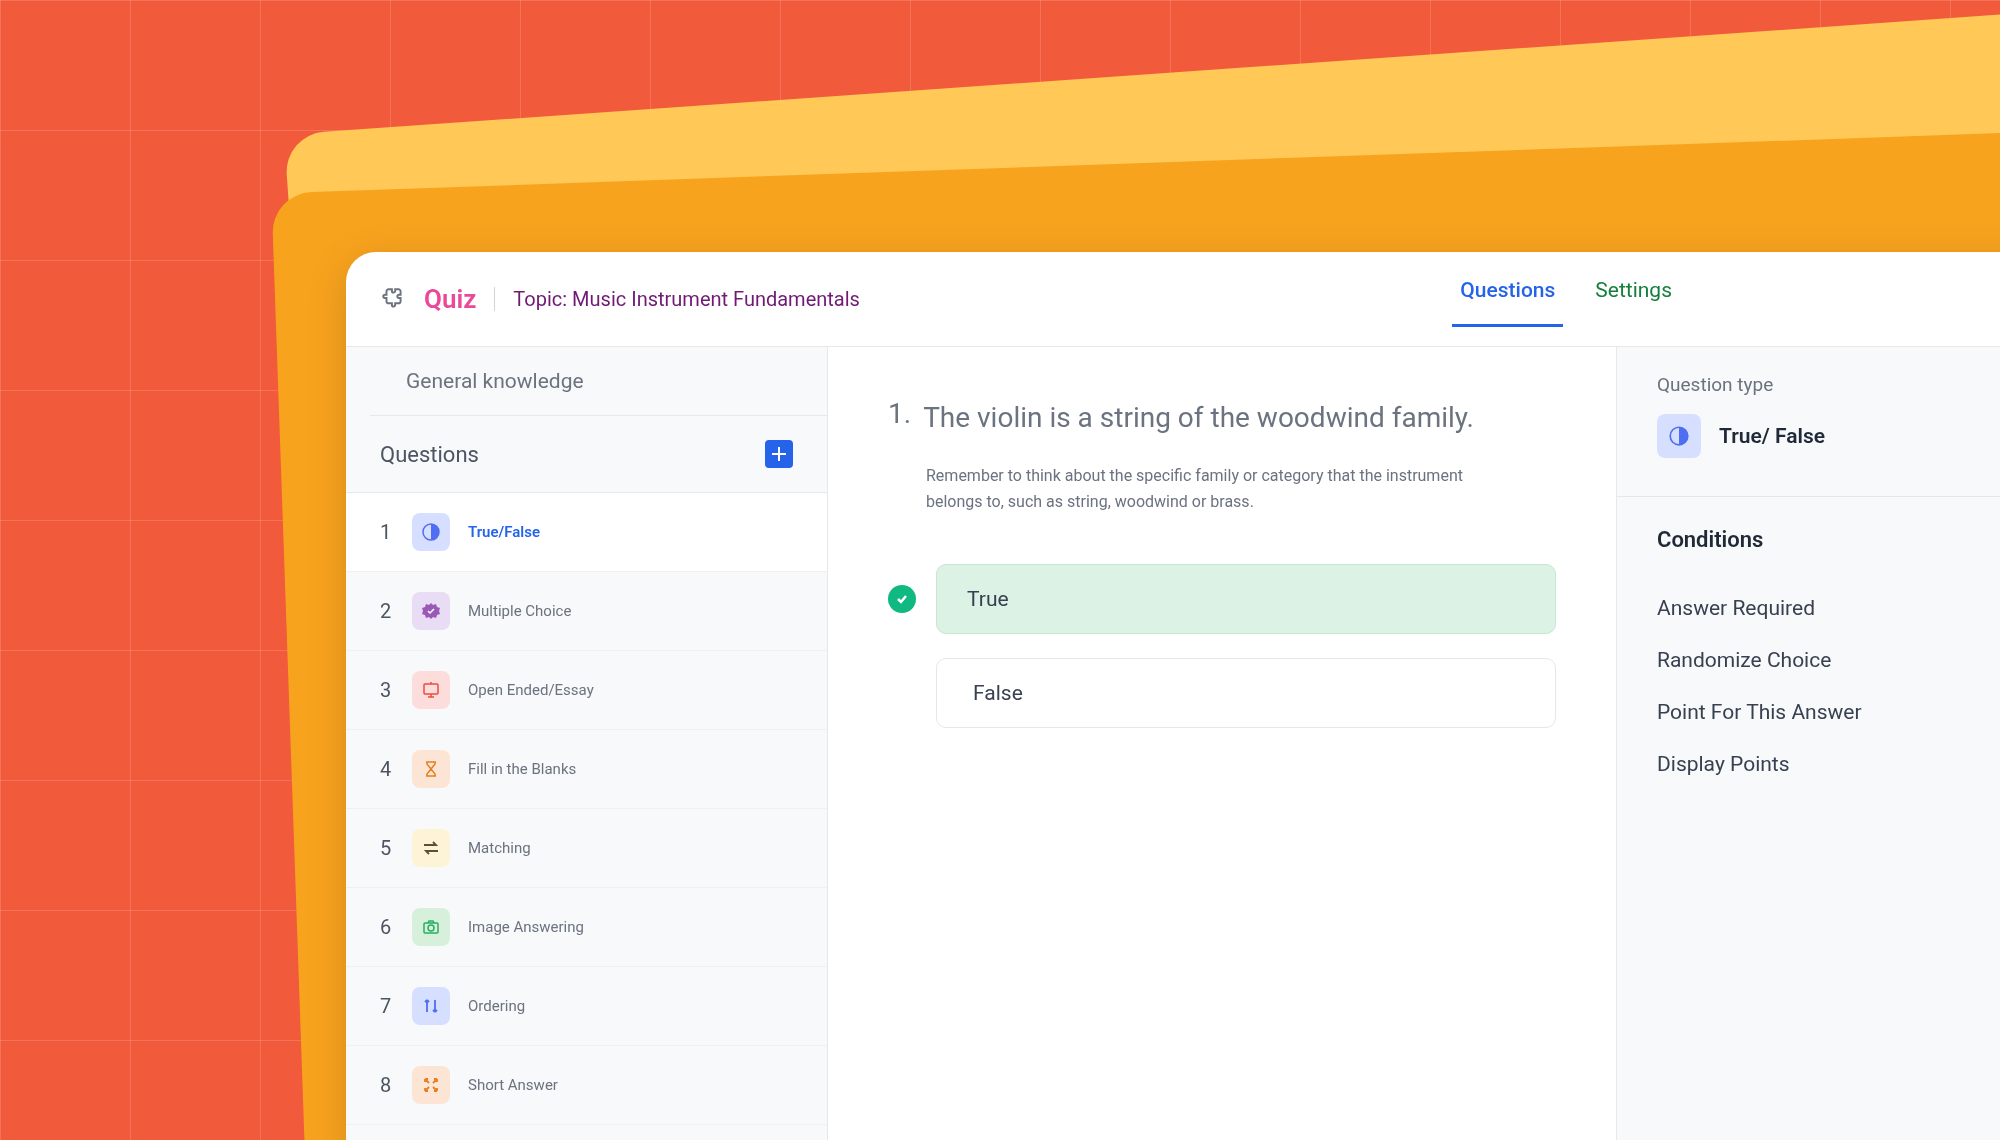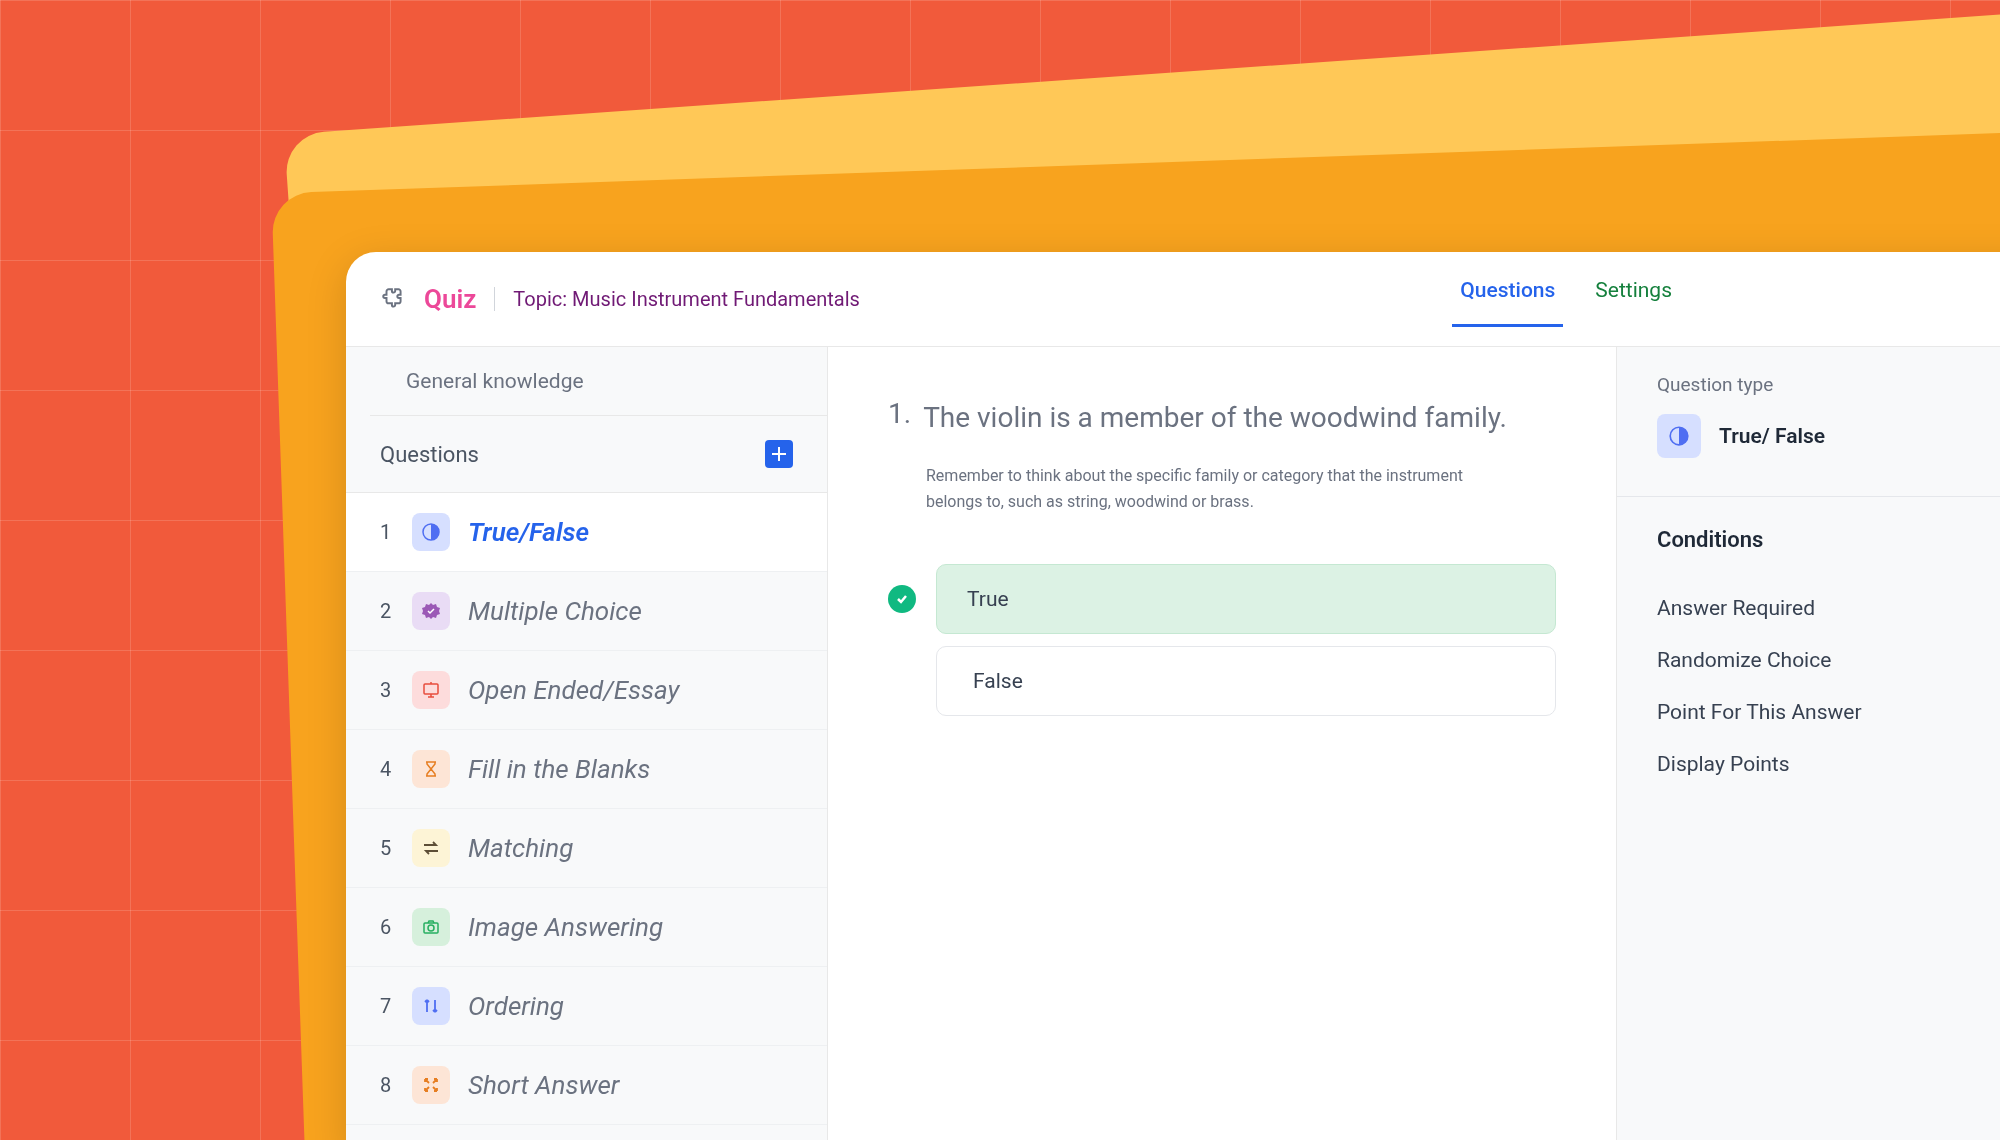--- a/index.html
+++ b/index.html
@@ -170,23 +170,22 @@
 }
 .question-icon {
   width: 38px;
   height: 38px;
   border-radius: 8px;
   display: flex;
   align-items: center;
   justify-content: center;
 }
 .question-label {
-  font-size: 26px;
-  color: #6b7280;
-  font-style: italic;
+  font-size: 15px;
+  color: #6b7280;
 }
 .icon-tf { background: #d6dfff; }
 .icon-mc { background: #e9dcf5; }
 .icon-essay { background: #fddcdc; }
 .icon-blank { background: #fde5d6; }
 .icon-match { background: #fdf4d6; }
 .icon-image { background: #d6f0dc; }
 .icon-order { background: #d6dfff; }
 .icon-short { background: #fde5d6; }
 .content {
@@ -212,21 +211,21 @@
   font-size: 16px;
   color: #6b7280;
   line-height: 1.6;
   margin-left: 38px;
   margin-bottom: 50px;
   max-width: 580px;
 }
 .answers {
   display: flex;
   flex-direction: column;
-  gap: 12px;
+  gap: 24px;
 }
 .answer-row {
   display: flex;
   align-items: center;
   gap: 20px;
 }
 .check-badge {
   width: 28px;
   height: 28px;
   border-radius: 50%;
@@ -423,21 +422,21 @@
               <path d="M4 4l4 4M4 4v3M4 4h3M16 4l-4 4M16 4v3M16 4h-3M4 16l4-4M4 16v-3M4 16h3M16 16l-4-4M16 16v-3M16 16h-3"></path>
             </svg>
         </span>
         <span class="question-label">Short Answer</span>
       </div>
     </div>
 
     <div class="content">
       <div class="question-header">
         <span class="question-number">1.</span>
-        <span class="question-text">The violin is a member of the woodwind family.</span>
+        <span class="question-text">The violin is a string of the woodwind family.</span>
       </div>
       <div class="question-hint">Remember to think about the specific family or category that the instrument belongs to, such as string, woodwind or brass.</div>
       <div class="answers">
         <div class="answer-row">
           <div class="check-badge">
             <svg width="14" height="14" viewBox="0 0 14 14" fill="none" stroke="#fff" stroke-width="2.5">
                 <path d="M3 7l3 3 5-6"></path>
               </svg>
           </div>
           <div class="answer-option correct">True</div>

